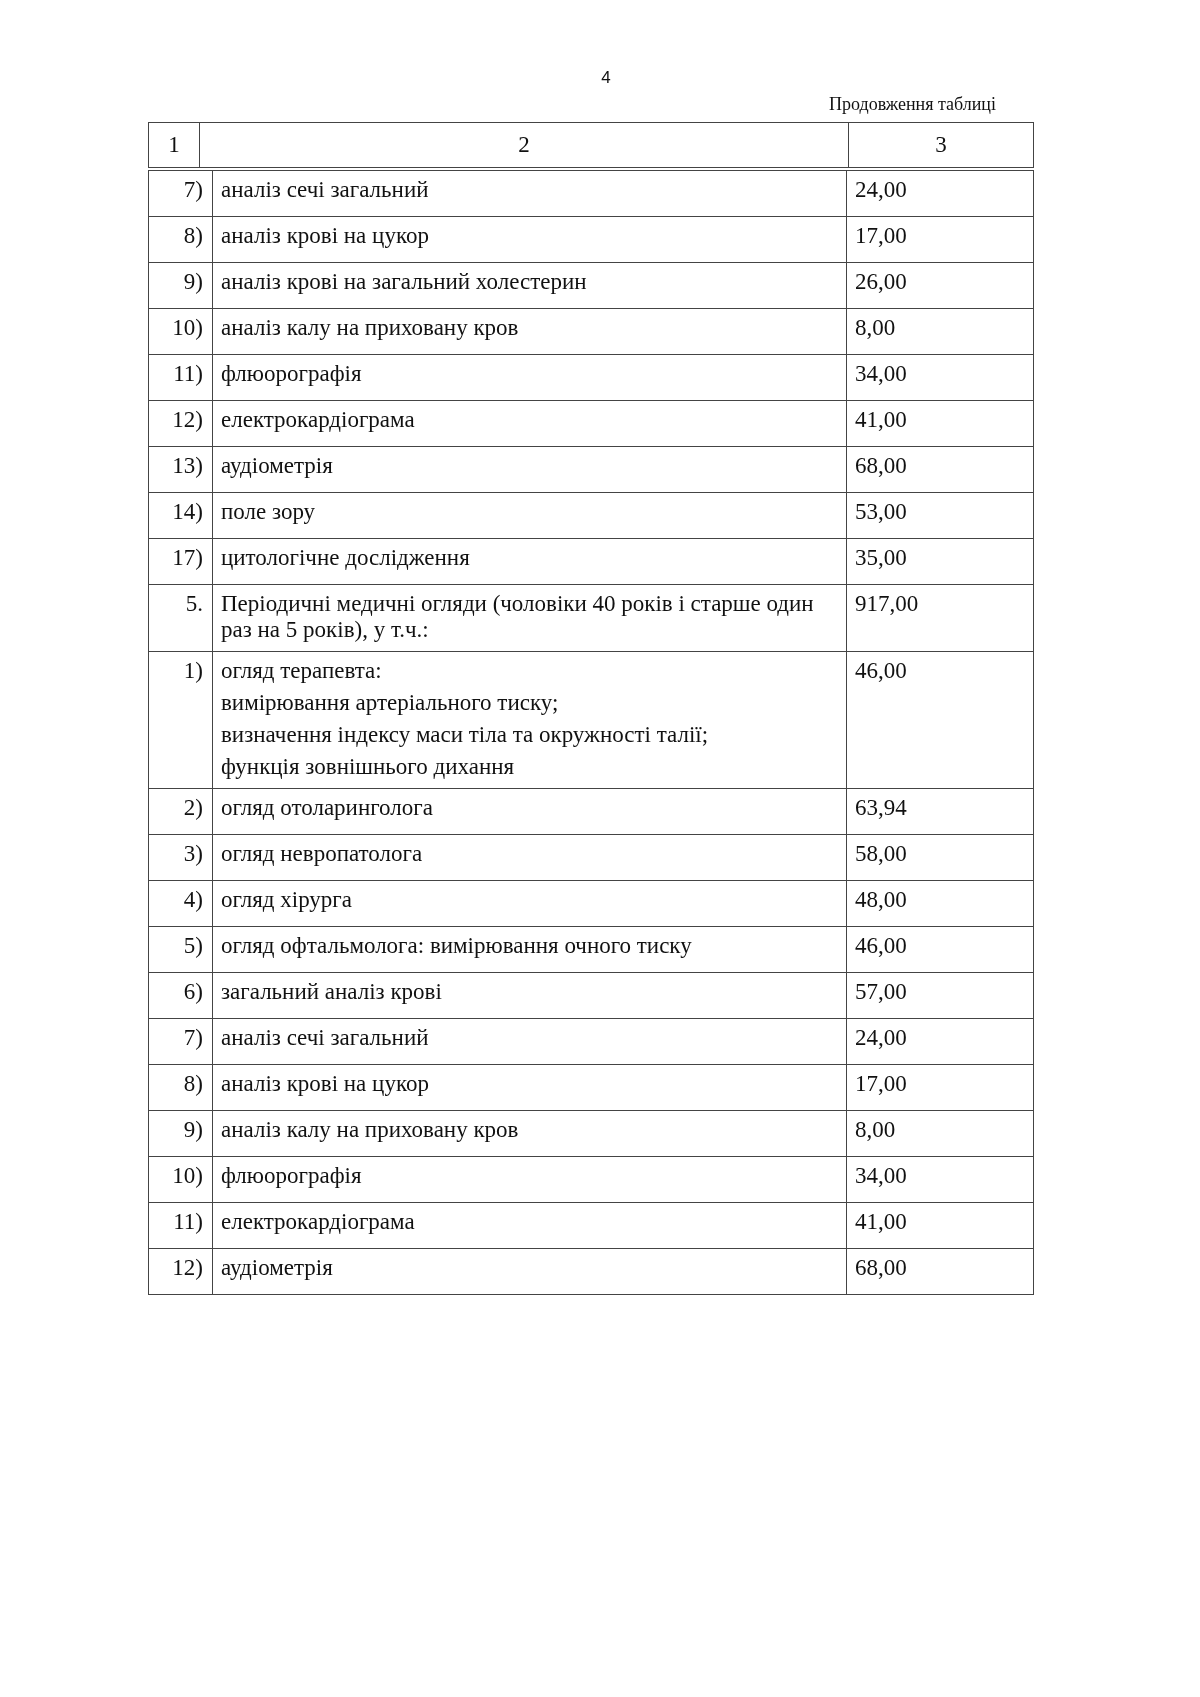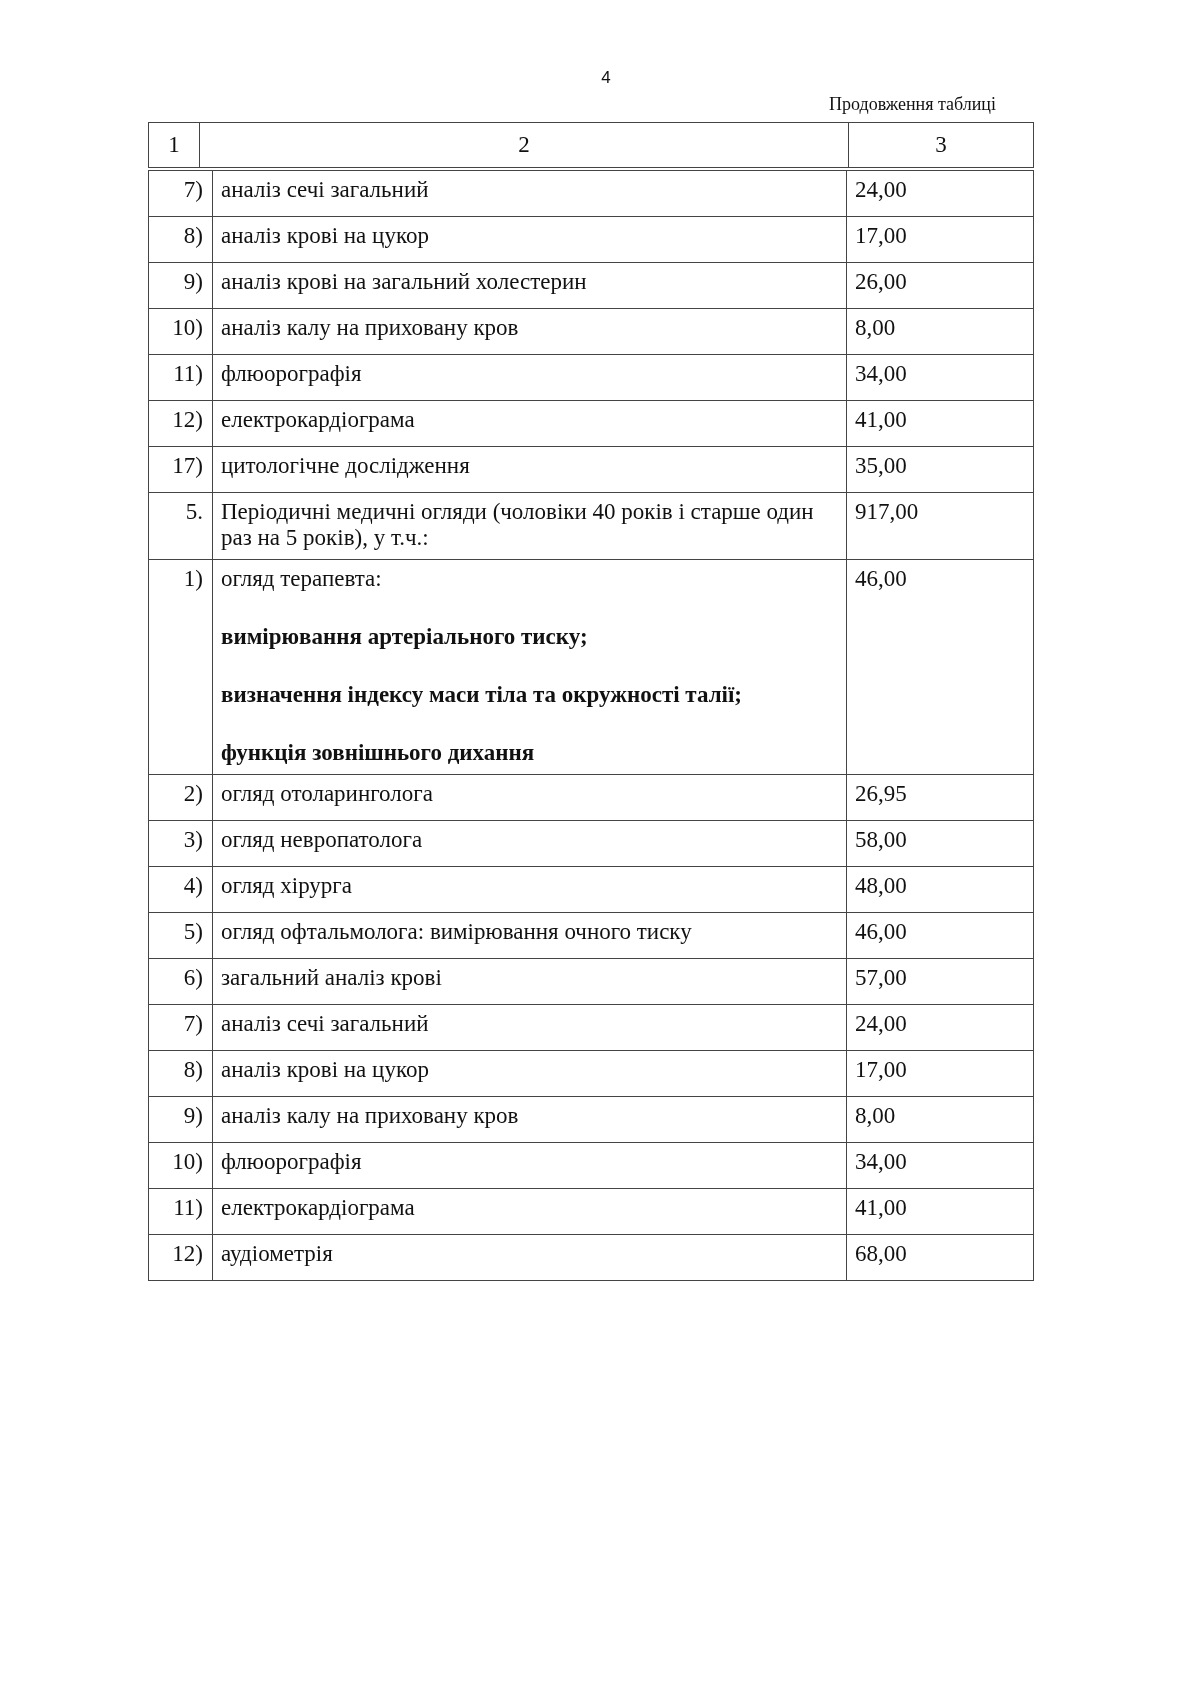--- a/index.html
+++ b/index.html
@@ -9,21 +9,21 @@
               font-family:"Liberation Sans", sans-serif; font-size:17px; }
   .cont { position:absolute; top:94px; right:204px; font-size:18px; }
   table { border-collapse:collapse; position:absolute; left:148px; font-size:23px; }
   td { border:1.5px solid #444; padding:0; vertical-align:top; }
   #hdr { top:122px; width:886px; }
   #hdr td { height:44px; text-align:center; vertical-align:middle; padding-top:0; }
   #body { top:170px; width:886px; }
   #body td { padding:6px 8px 8px 8px; line-height:26px; }
   #body td.num { width:46px; text-align:right; padding-right:9px; }
   #body td.val { width:170px; }
-  .subline { display:block; margin-top:32px;font-weight:bold; }
+  .subline { display:block; margin-top:6px; }
   .row-std td { height:31px; }
 </style>
 </head>
 <body>
 
 <div class="page-num">4</div>
 <div class="cont">Продовження таблиці</div>
 
 <table id="hdr">
   <tbody>
@@ -61,38 +61,48 @@
         <td class="num">11)</td>
         <td><span>флюорографія</span></td>
         <td class="val">34,00</td>
       </tr>
       <tr class="row-std">
         <td class="num">12)</td>
         <td><span>електрокардіограма</span></td>
         <td class="val">41,00</td>
       </tr>
       <tr class="row-std">
+        <td class="num">13)</td>
+        <td><span>аудіометрія</span></td>
+        <td class="val">68,00</td>
+      </tr>
+      <tr class="row-std">
+        <td class="num">14)</td>
+        <td><span>поле зору</span></td>
+        <td class="val">53,00</td>
+      </tr>
+      <tr class="row-std">
         <td class="num">17)</td>
         <td><span>цитологічне дослідження</span></td>
         <td class="val">35,00</td>
       </tr>
       <tr class="row-std">
         <td class="num">5.</td>
         <td><span>Періодичні медичні огляди (чоловіки 40 років і старше один раз на 5 років), у т.ч.:</span></td>
         <td class="val">917,00</td>
       </tr>
       <tr class="row-std">
         <td class="num">1)</td>
         <td><span>огляд терапевта:</span><span class="subline">вимірювання артеріального тиску;</span><span class="subline">визначення індексу маси тіла та окружності талії;</span><span class="subline">функція зовнішнього дихання</span></td>
         <td class="val">46,00</td>
       </tr>
       <tr class="row-std">
         <td class="num">2)</td>
         <td><span>огляд отоларинголога</span></td>
-        <td class="val">26,95</td>
+        <td class="val">63,94</td>
       </tr>
       <tr class="row-std">
         <td class="num">3)</td>
         <td><span>огляд невропатолога</span></td>
         <td class="val">58,00</td>
       </tr>
       <tr class="row-std">
         <td class="num">4)</td>
         <td><span>огляд хірурга</span></td>
         <td class="val">48,00</td>

